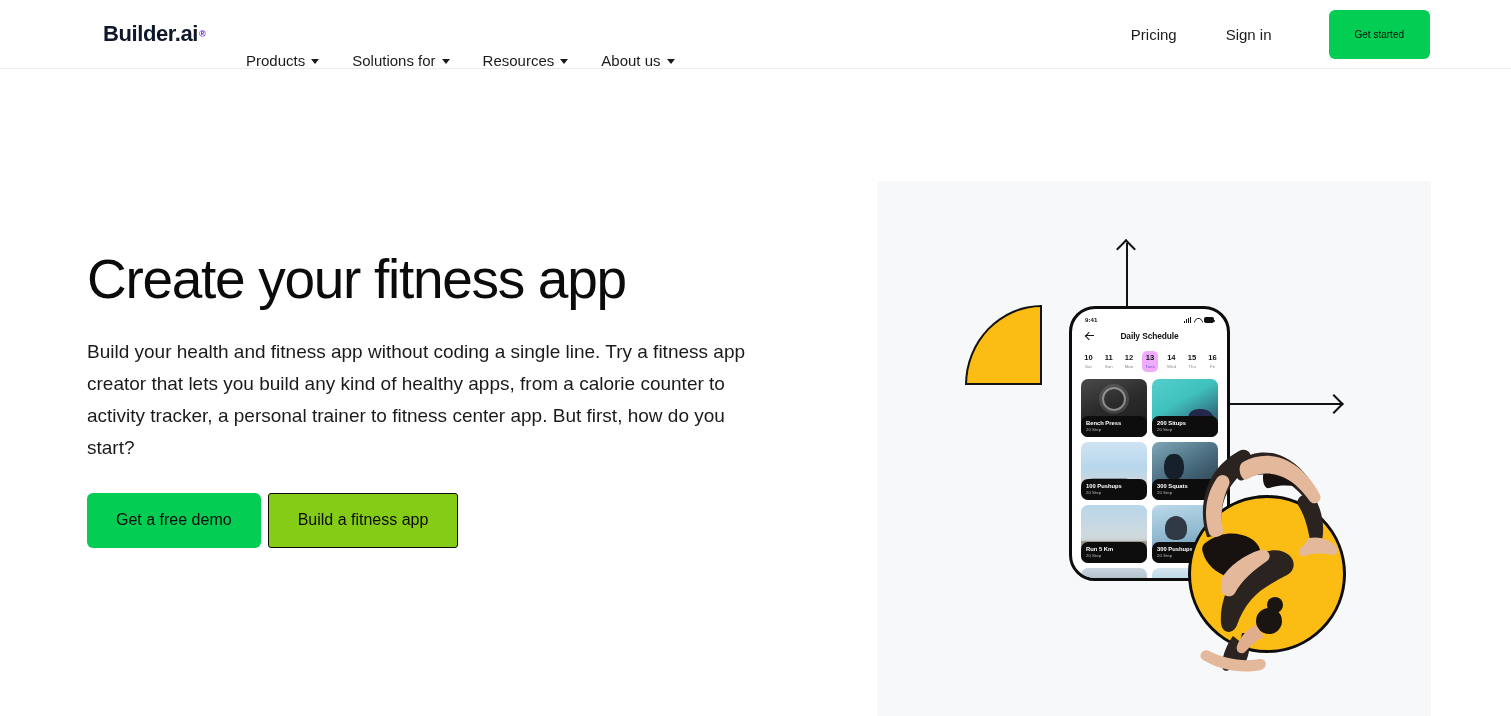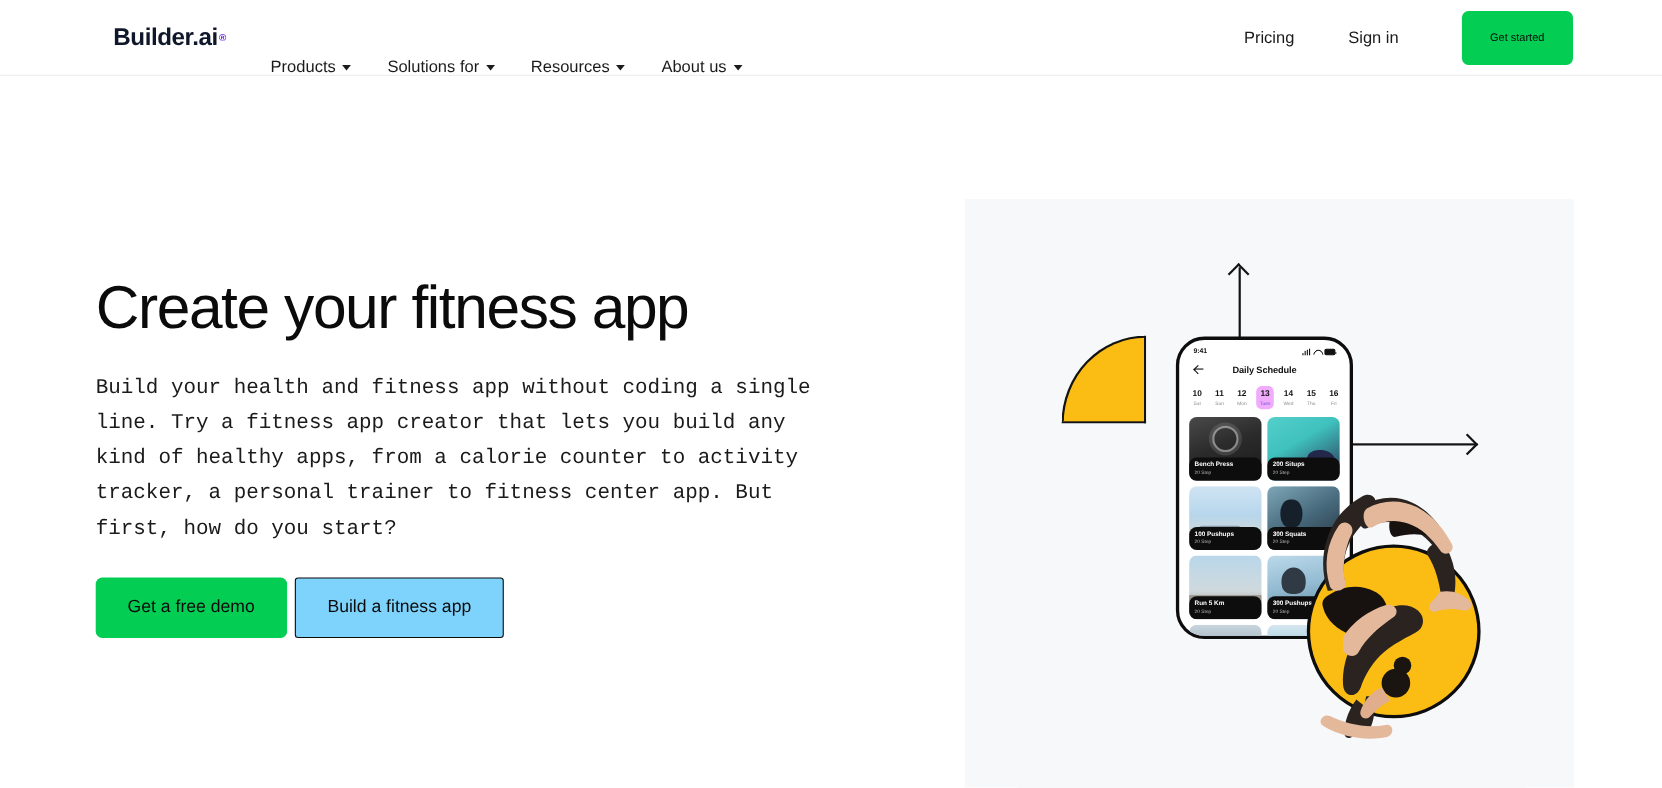--- a/index.html
+++ b/index.html
@@ -69,31 +69,31 @@
   .hero-left {
     position:absolute; left:87px; top:180px; width:700px;
   }
   .hero-title {
     font-size:55px; line-height:1.1; font-weight:400;
     color:#0b0b0b; letter-spacing:-1.3px;
     margin-bottom:26px;
   }
   .hero-sub {
     font-size:19px; line-height:32px; color:#1b1b1b;
-    width:672px; margin-bottom:29px; font-weight:400;font-family:Liberation Mono, monospace;
+    width:672px; margin-bottom:29px; font-weight:400;
   }
   .hero-ctas { display:flex; align-items:center; gap:7px; }
   .btn-demo {
     background:#03CE53; color:#0b0b0b; border:none;
     border-radius:6px; height:55px; padding:0 29px;
     font-size:16px; cursor:pointer; font-family:inherit;
     display:flex;align-items:center;justify-content:center;
   }
   .btn-outline {
-    background:#7dd3fc; color:#0b0b0b;
+    background:#84cc16; color:#0b0b0b;
     border:1.6px solid #0b0b0b; border-radius:3px;
     height:55px; padding:0 29px; font-size:16px;
     cursor:pointer; font-family:inherit;
     display:flex;align-items:center;justify-content:center;
   }
 
   
   .hero-panel {
     position:absolute; left:877px; top:112px;
     width:554px; height:556px;

